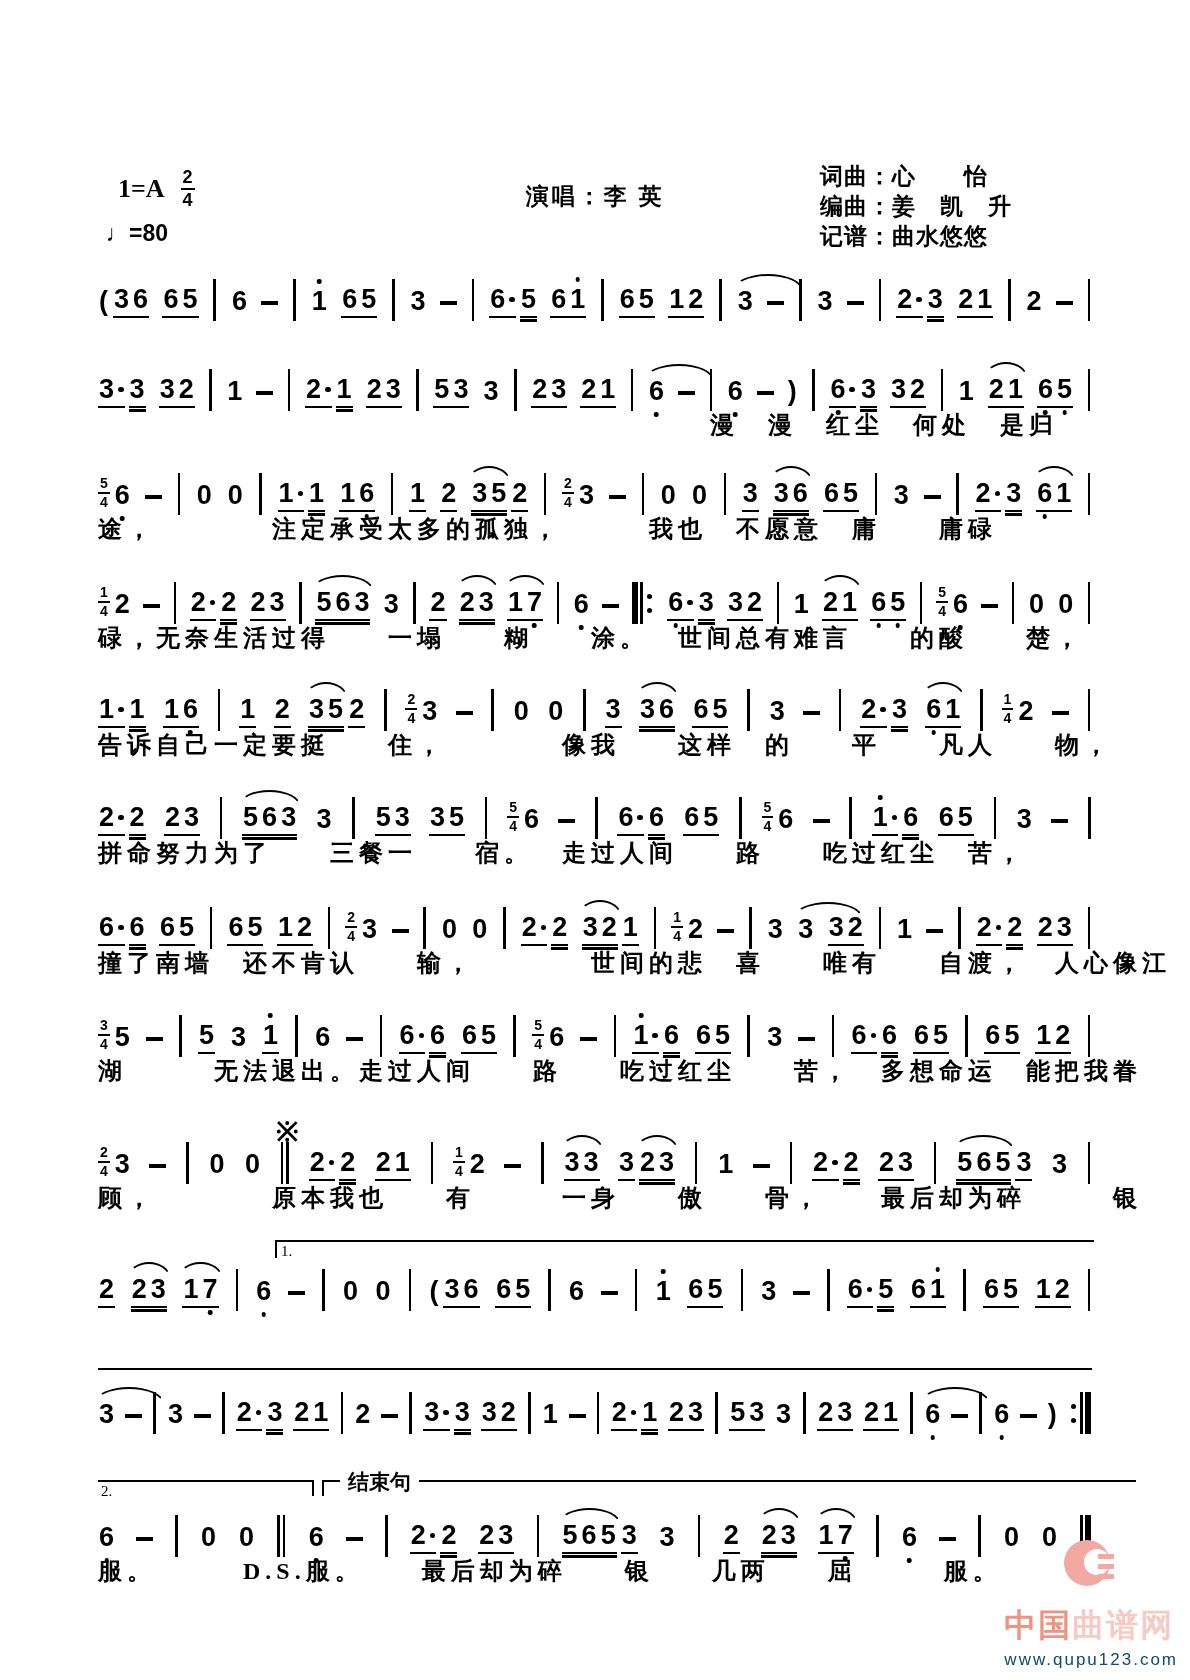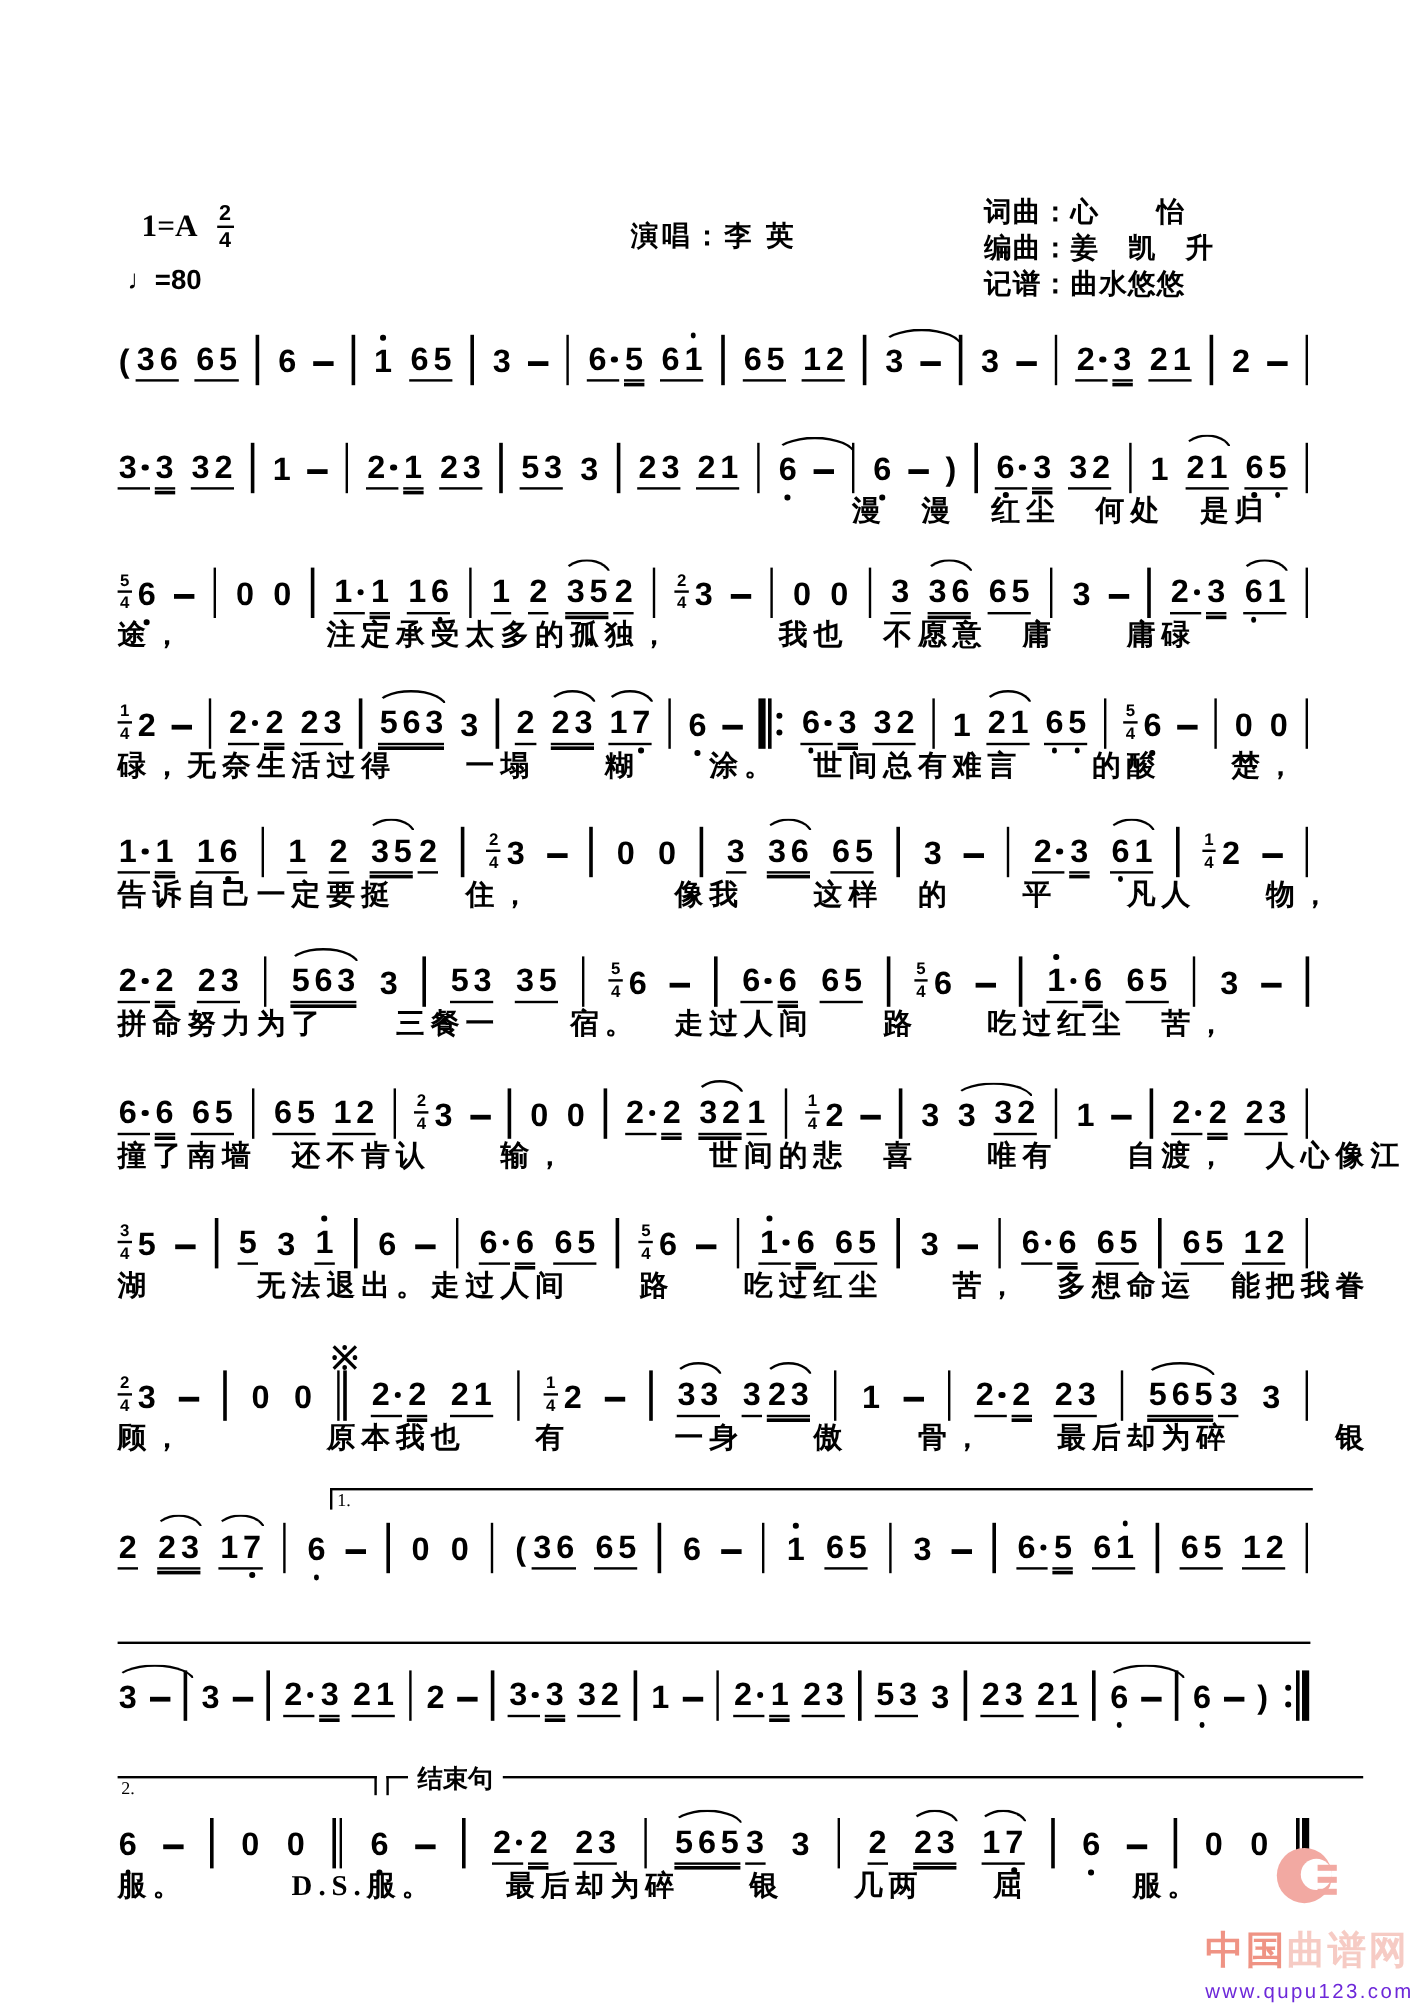--- a/index.html
+++ b/index.html
@@ -66,21 +66,21 @@
   .wm{position:absolute;right:12px;bottom:10px;display:flex;align-items:center;gap:10px;flex-direction:column;}
   .wm-icon{position:relative;width:54px;height:54px;}
   .wm-circle{position:absolute;left:0;top:0;width:46px;height:46px;border-radius:50%;background:#f2a9a2;}
   .wm-cut{position:absolute;left:20px;top:9px;width:26px;height:26px;border-radius:50%;background:#fff;}
   .wm-bars{position:absolute;left:34px;top:14px;display:flex;flex-direction:column;gap:5px;}
   .wm-bars i{display:block;width:16px;height:5px;background:#f2a9a2;}
   .wm-textcol{display:flex;flex-direction:column;align-items:flex-start;}
   .wm-name{font:700 32px "Liberation Serif",serif;letter-spacing:2px;}
   .wm-name .strong{color:#ef9384;}
   .wm-name .light{color:#f6cbc4;}
-  .wm-url{font:400 17px "Liberation Sans",sans-serif;color:#6d28d9;letter-spacing:2px;margin-top:2px;}
+  .wm-url{font:400 17px "Liberation Sans",sans-serif;color:#0c4a6e;letter-spacing:2px;margin-top:2px;}
 </style>
 </head>
 <body>
 
 <div class="sheet">
 
   <div class="performer">演唱：李 英</div>
 
   <div class="keyblock">
     <span>1=A</span>

